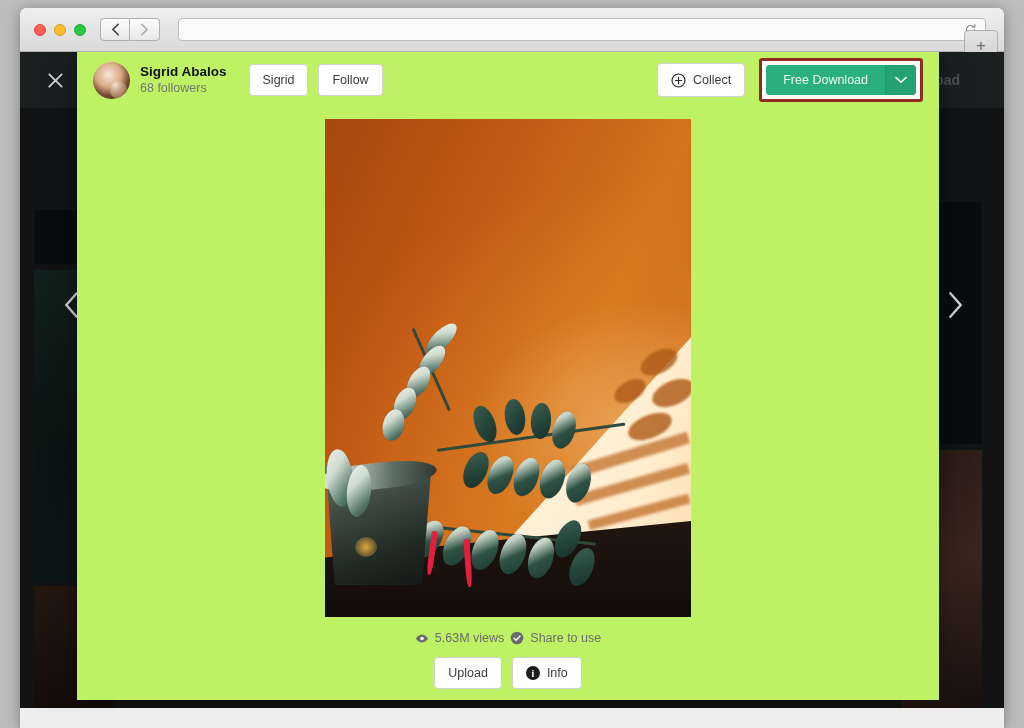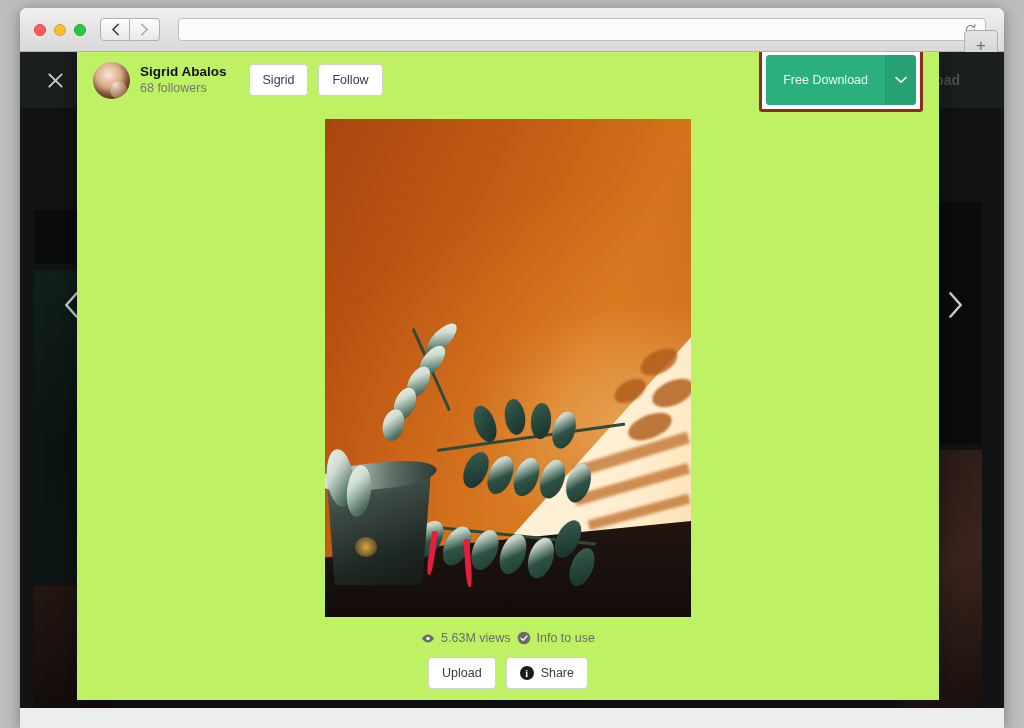--- a/index.html
+++ b/index.html
@@ -199,21 +199,21 @@
     margin-left: 14px;
     padding: 4px;
     border: 3px solid #8e2b1c;
     border-radius: 3px;
     background: #fff;
   }
   #download-group {
     display: flex; align-items: stretch;
     border-radius: 4px; overflow: hidden;
     background: #2bb07d;
-    height: 50px;
+    height: 30px;
   }
   #download-btn {
     color: #eafaf3;
     font-size: 12.5px;
     padding: 0 17px;
     display: flex; align-items: center;
     background: #2bb07d;
   }
   #download-caret {
     width: 31px;
@@ -446,20 +446,27 @@
           <button class="btn" id="follow-btn">
             <span>Sigrid</span>
           </button>
           <button class="btn" id="donate-btn">
             <span>Follow</span>
           </button>
 
           <div id="header-actions">
 
 
+            <button class="btn" id="collect-btn">
+              <svg class="icon-svg" width="15" height="15" viewBox="0 0 16 16">
+                <circle cx="8" cy="8" r="6.9" fill="none" stroke="#2b2b2b" stroke-width="1.25"></circle>
+                <path d="M8 4.6v6.8M4.6 8h6.8" stroke="#2b2b2b" stroke-width="1.25" stroke-linecap="round"></path>
+              </svg>
+              <span>Collect</span>
+            </button>
 
             <div id="download-wrap">
               <div id="download-group">
                 <div id="download-btn">
                   <span>Free Download</span>
                 </div>
                 <div id="download-caret">
                   <svg class="icon-svg" width="12" height="8" viewBox="0 0 12 8">
                     <path d="M1 1.6 6 6.2l5-4.6" fill="none" stroke="currentColor" stroke-width="1.7" stroke-linecap="round" stroke-linejoin="round"></path>
                   </svg>
@@ -530,31 +537,31 @@
                 <path d="M9 .8C4.4.8 1.2 6 1.2 6S4.4 11.2 9 11.2 16.8 6 16.8 6 13.6.8 9 .8z" fill="#6b6b6b"></path>
                 <circle cx="9" cy="6" r="2.3" fill="#fafafa"></circle>
               </svg>
               <span>5.63M views</span>
             </div>
             <div class="meta-item">
               <svg class="icon-svg" width="14" height="14" viewBox="0 0 16 16">
                 <circle cx="8" cy="8" r="7.2" fill="#6b6b6b"></circle>
                 <path d="M4.6 8.2 7 10.5l4.4-4.8" fill="none" stroke="#fafafa" stroke-width="1.5" stroke-linecap="round" stroke-linejoin="round"></path>
               </svg>
-              <span>Info to use</span>
+              <span>Share to use</span>
             </div>
           </div>
 
           <div id="bottom-actions">
             <button class="btn" id="share-btn">
               <span>Upload</span>
             </button>
             <button class="btn" id="info-btn">
               <span class="info-dot">i</span>
-              <span>Share</span>
+              <span>Info</span>
             </button>
           </div>
 
         </div>
       </div>
 
       <div id="page-bottom"></div>
 
     </div>
   </div>

